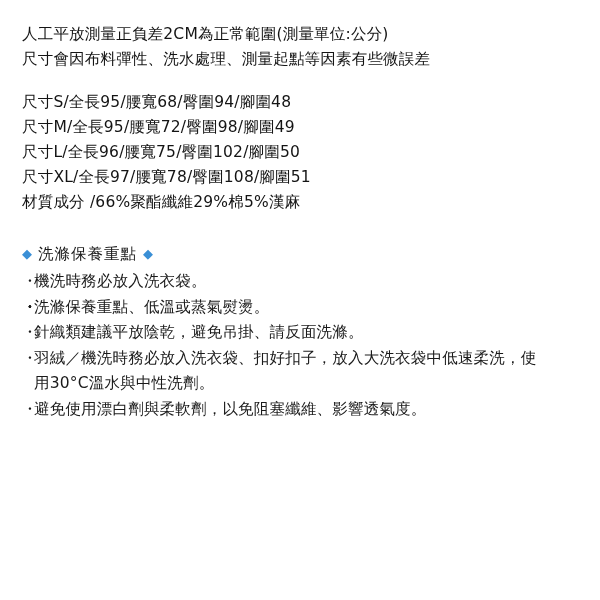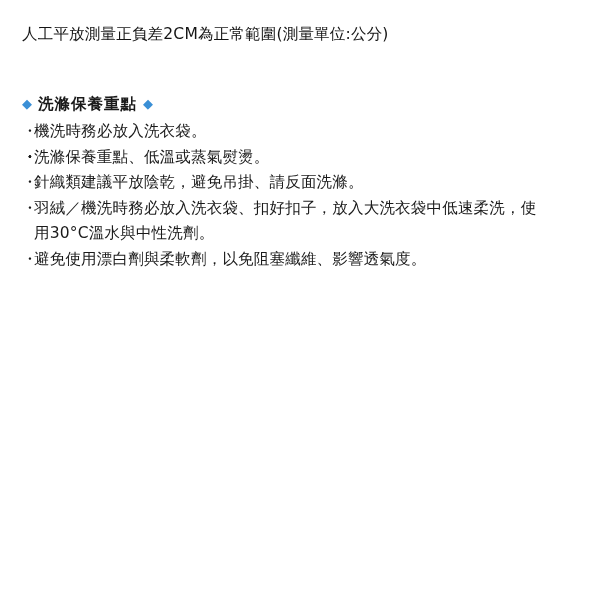--- a/index.html
+++ b/index.html
@@ -49,21 +49,21 @@
     margin-bottom: 2px;
   }
   .diamond {
     color: #3a8fd6;
     font-size: 13px;
     line-height: 1;
     display: inline-block;
     transform: translateY(-1px);
   }
   .care-heading-text {
-    font-weight: 700;
+    font-weight: 400;
     letter-spacing: 1px;
   }
   .care-list {
     margin: 0;
     padding: 0;
     list-style: none;
   }
   .care-list li {
     font-size: 15.5px;
     line-height: 25.5px;
@@ -82,24 +82,32 @@
     display: inline;
   }
 </style>
 </head>
 <body>
 
 <div class="page">
 
   <div class="note-block">
     <div class="line">人工平放測量正負差2CM為正常範圍(測量單位:公分)</div>
+    <div class="line">尺寸會因布料彈性、洗水處理、測量起點等因素有些微誤差</div>
   </div>
 
   <div class="spacer-sm"></div>
 
+  <div class="specs">
+    <div class="line">尺寸S/全長95/腰寬68/臀圍94/腳圍48</div>
+    <div class="line">尺寸M/全長95/腰寬72/臀圍98/腳圍49</div>
+    <div class="line">尺寸L/全長96/腰寬75/臀圍102/腳圍50</div>
+    <div class="line">尺寸XL/全長97/腰寬78/臀圍108/腳圍51</div>
+    <div class="line">材質成分 /66%聚酯纖維29%棉5%漢麻</div>
+  </div>
 
   <div class="spacer-md"></div>
 
   <div class="care">
     <div class="care-heading">
       <span class="diamond">◆</span>
       <span class="care-heading-text">洗滌保養重點</span>
       <span class="diamond">◆</span>
     </div>
 

